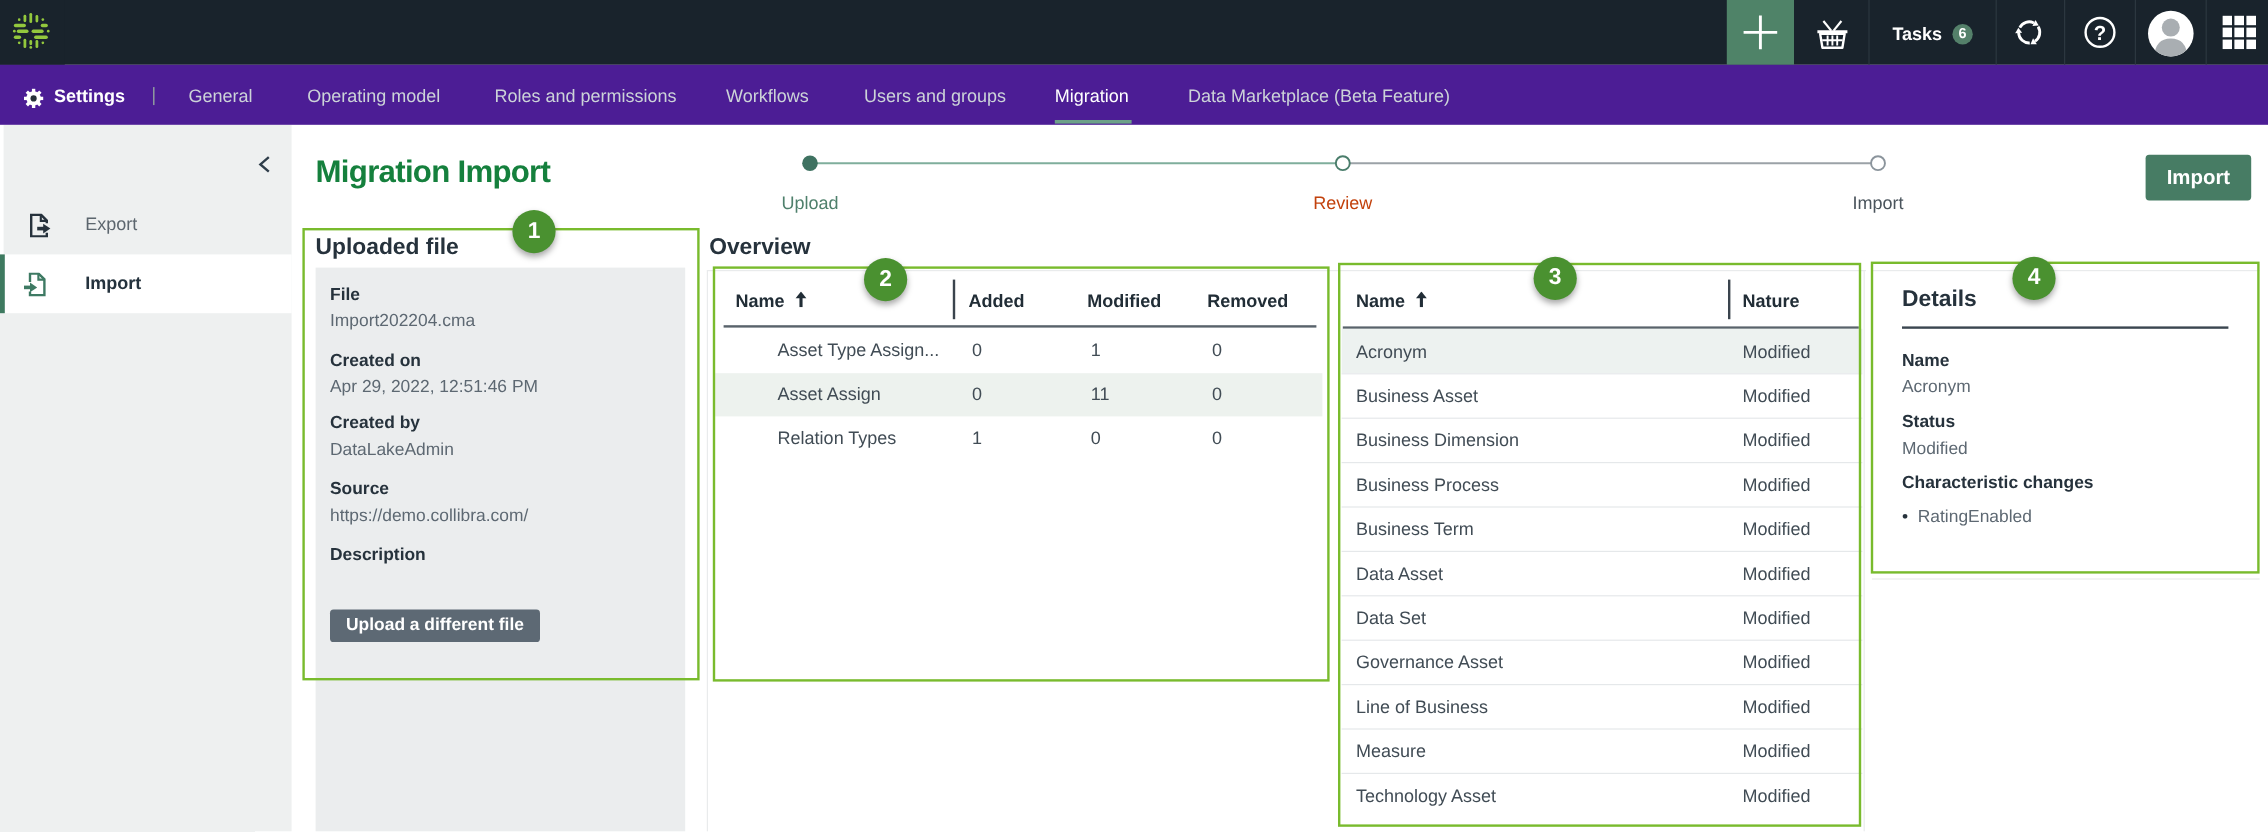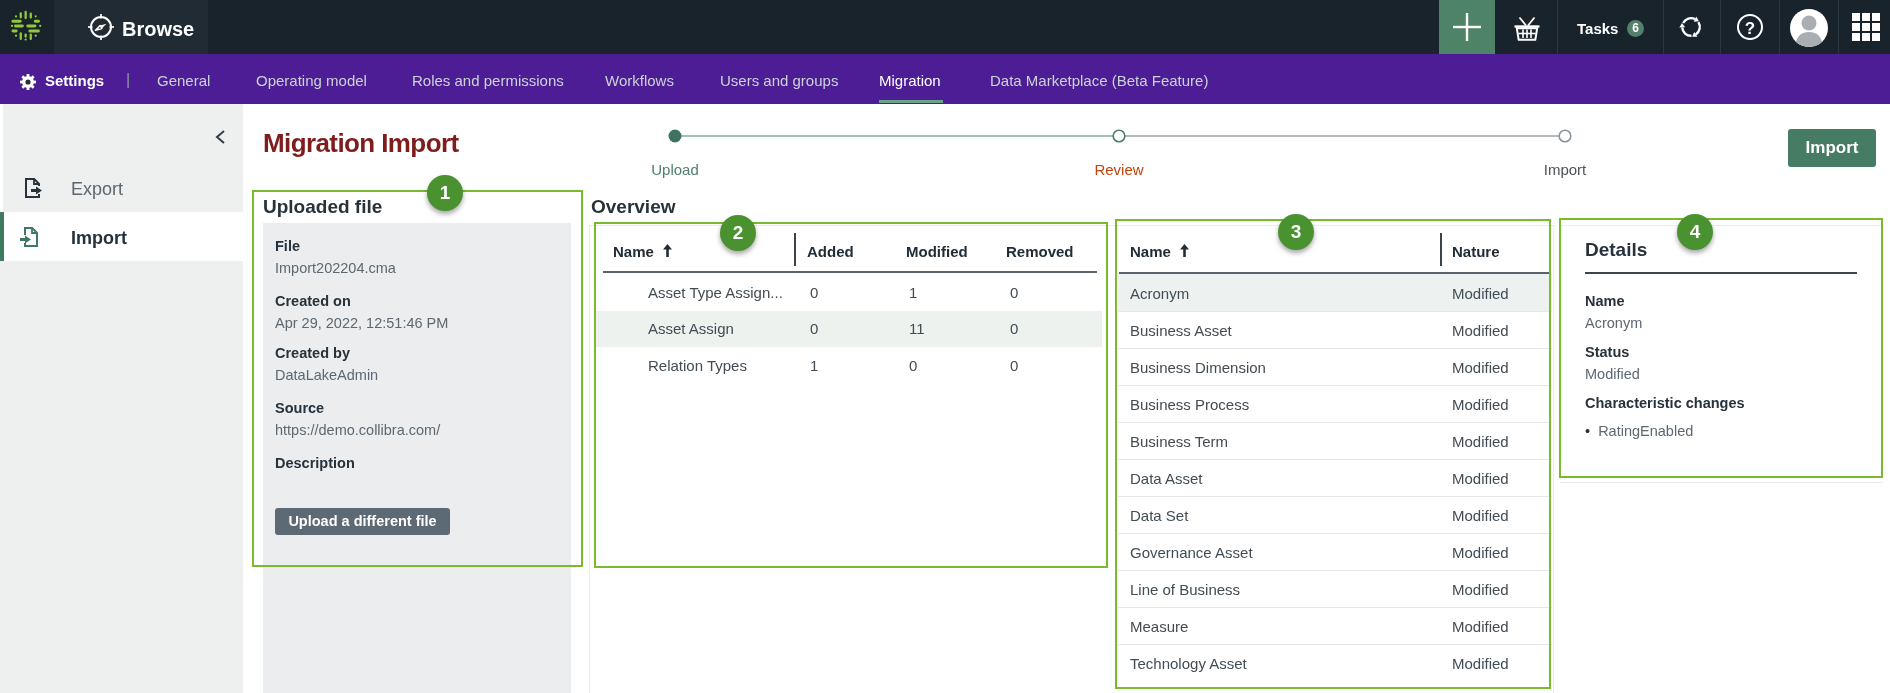--- a/index.html
+++ b/index.html
@@ -22,28 +22,28 @@
   .row2 { position:absolute; left:0; top:54px; width:1890px; height:50px; background:#4c1d95; z-index:8; }
   .row2 .it { position:absolute; top:18px; font-size:15px; color:#ccd3d8; white-space:nowrap; }
   .row2 .settings { color:#fff; font-weight:bold; }
   .row2 .pipe { color:#8d979e; font-size:16px; top:17px; }
   .row2 .active { color:#fff; }
   .migline { position:absolute; left:879px; top:100px; width:64px; height:3px; background:#6da189; z-index:9; }
 
   
   .sidebar { position:absolute; left:0; top:104px; width:243px; height:589px; background:#eef0f0; z-index:3; }
   .sideitem { position:absolute; left:0; width:243px; height:49px; }
-  .sideitem .lbl { position:absolute; left:71px; top:16px; font-size:18px; color:#5c666e; }
+  .sideitem .lbl { position:absolute; left:71px; top:16px; font-size:15px; color:#5c666e; }
   .sel { background:#fff; }
   .sel .lbl { color:#24323d; font-weight:bold; }
 
   
   .content { position:absolute; left:241px; top:100px; width:1649px; height:593px; background:#fff; }
   .content .abs { position:absolute; white-space:nowrap; }
-  h1 { position:absolute; left:22px; top:28px; font-size:26px; font-weight:bold; color:#7f1d1d;
+  h1 { position:absolute; left:22px; top:28px; font-size:26px; font-weight:bold; color:#15803d;
        letter-spacing:-0.6px; }
   .h2 { font-size:19px; font-weight:bold; color:#26323c; }
   .steplabel { font-size:15px; text-align:center; width:100px; }
   .importbtn { position:absolute; left:1547px; top:29px; width:88px; height:38px; background:#477c64;
        border-radius:3px; color:#fff; font-size:17px; font-weight:bold; text-align:center; line-height:38px; }
 
   
   .gbox { position:absolute; border:2px solid #79bb2d; background:transparent; z-index:5; }
   .badge { position:absolute; z-index:6; width:36px; height:36px; border-radius:50%; background:#4a9130;
        color:#fff; font-size:19px; font-weight:bold; text-align:center; line-height:36px;
@@ -89,34 +89,20 @@
           <rect x="1.5" y="19.6" width="6.1" height="2.9" rx="1.45"></rect>
           <rect x="18.4" y="19.6" width="11.5" height="2.9" rx="1.45"></rect>
           <rect x="4.9" y="24.6" width="2.2" height="2.2" rx="1.1"></rect>
           <rect x="9.6" y="22.3" width="2.3" height="7.8" rx="1.15"></rect>
           <rect x="14.5" y="23.4" width="2.3" height="4.3" rx="1.15"></rect>
           <rect x="14.5" y="28.4" width="2.3" height="2.2" rx="1.1"></rect>
           <rect x="19.6" y="23.4" width="2.3" height="6.7" rx="1.15"></rect>
           <rect x="24.6" y="24.6" width="2.2" height="2.2" rx="1.1"></rect>
         </g>
       </svg>
-    </div>
-    <div class="blk browse">
-      <svg width="28" height="28" viewBox="0 0 28 28" style="position:absolute;left:33px;top:13px;">
-        <circle cx="14" cy="14" r="10" fill="none" stroke="#fff" stroke-width="2"></circle>
-        <line x1="14" y1="1" x2="14" y2="5.5" stroke="#fff" stroke-width="1.7"></line>
-        <line x1="14" y1="22.5" x2="14" y2="27" stroke="#fff" stroke-width="1.7"></line>
-        <line x1="1" y1="14" x2="5.5" y2="14" stroke="#fff" stroke-width="1.7"></line>
-        <line x1="22.5" y1="14" x2="27" y2="14" stroke="#fff" stroke-width="1.7"></line>
-        <g transform="rotate(14 14 14)">
-          <polygon points="18.5,9.5 15.2,15.2 12.8,12.8" fill="#fff"></polygon>
-          <polygon points="9.5,18.5 12.8,12.8 15.2,15.2" fill="none" stroke="#fff" stroke-width="1.5" stroke-linejoin="round"></polygon>
-        </g>
-      </svg>
-      <span>Browse</span>
     </div>
     <div class="blk plus">
       <svg width="30" height="30" viewBox="0 0 30 30" style="position:absolute;left:13px;top:12px;">
         <line x1="15" y1="1" x2="15" y2="29" stroke="#fff" stroke-width="2.4"></line>
         <line x1="1" y1="15" x2="29" y2="15" stroke="#fff" stroke-width="2.4"></line>
       </svg>
     </div>
     <div class="blk" style="left:1495px; width:62px;">
       <svg width="28" height="28" viewBox="0 0 28 28" style="position:absolute;left:18px;top:14px;">
         <g stroke="#fff" fill="none">

